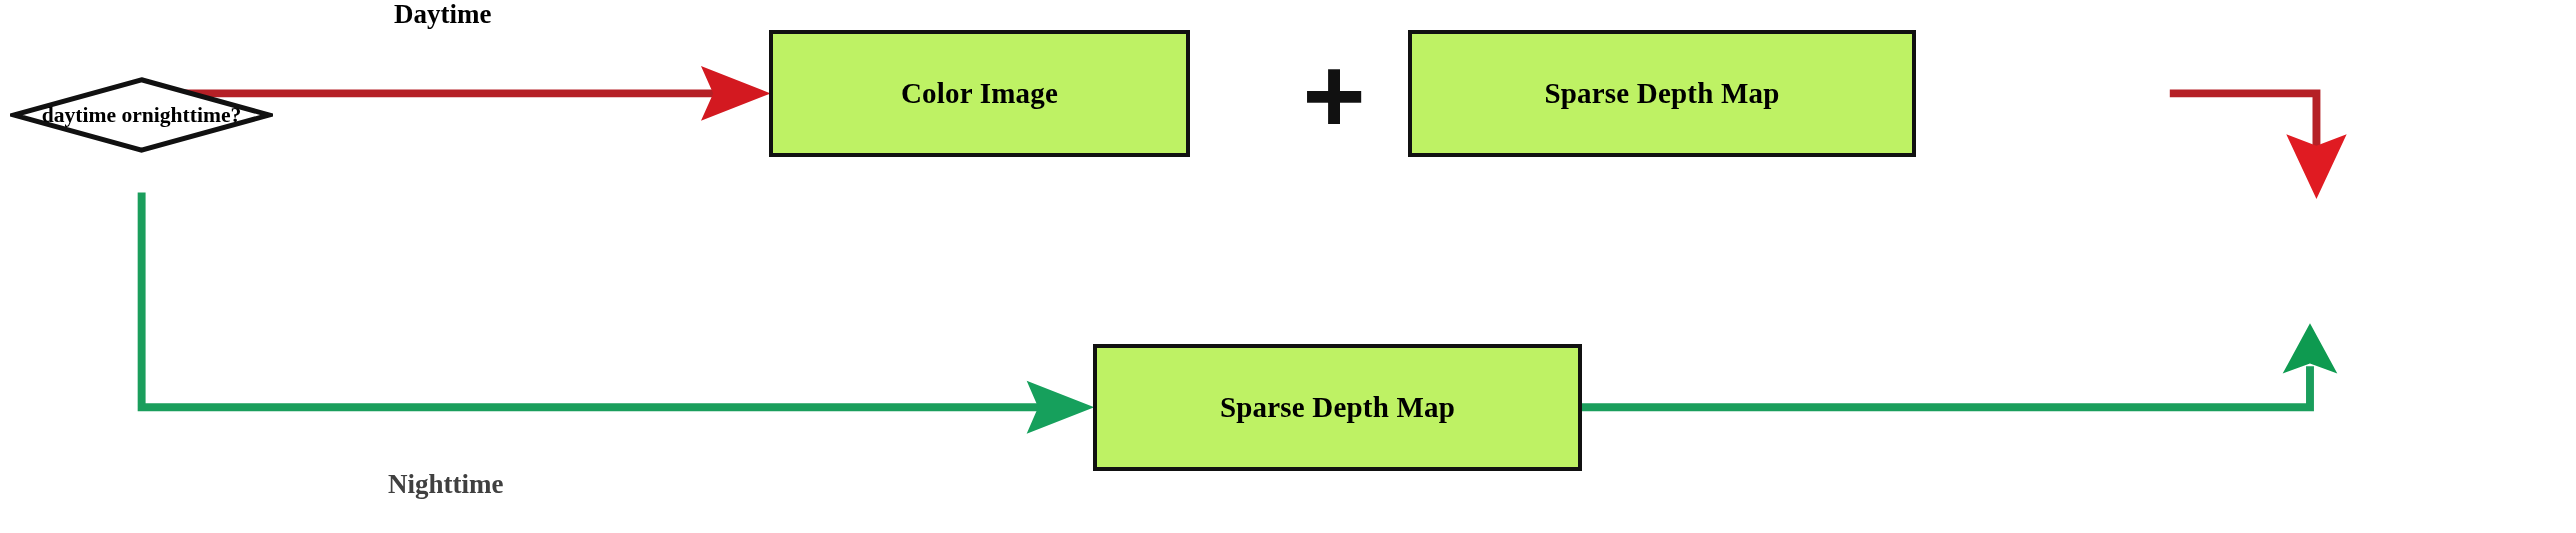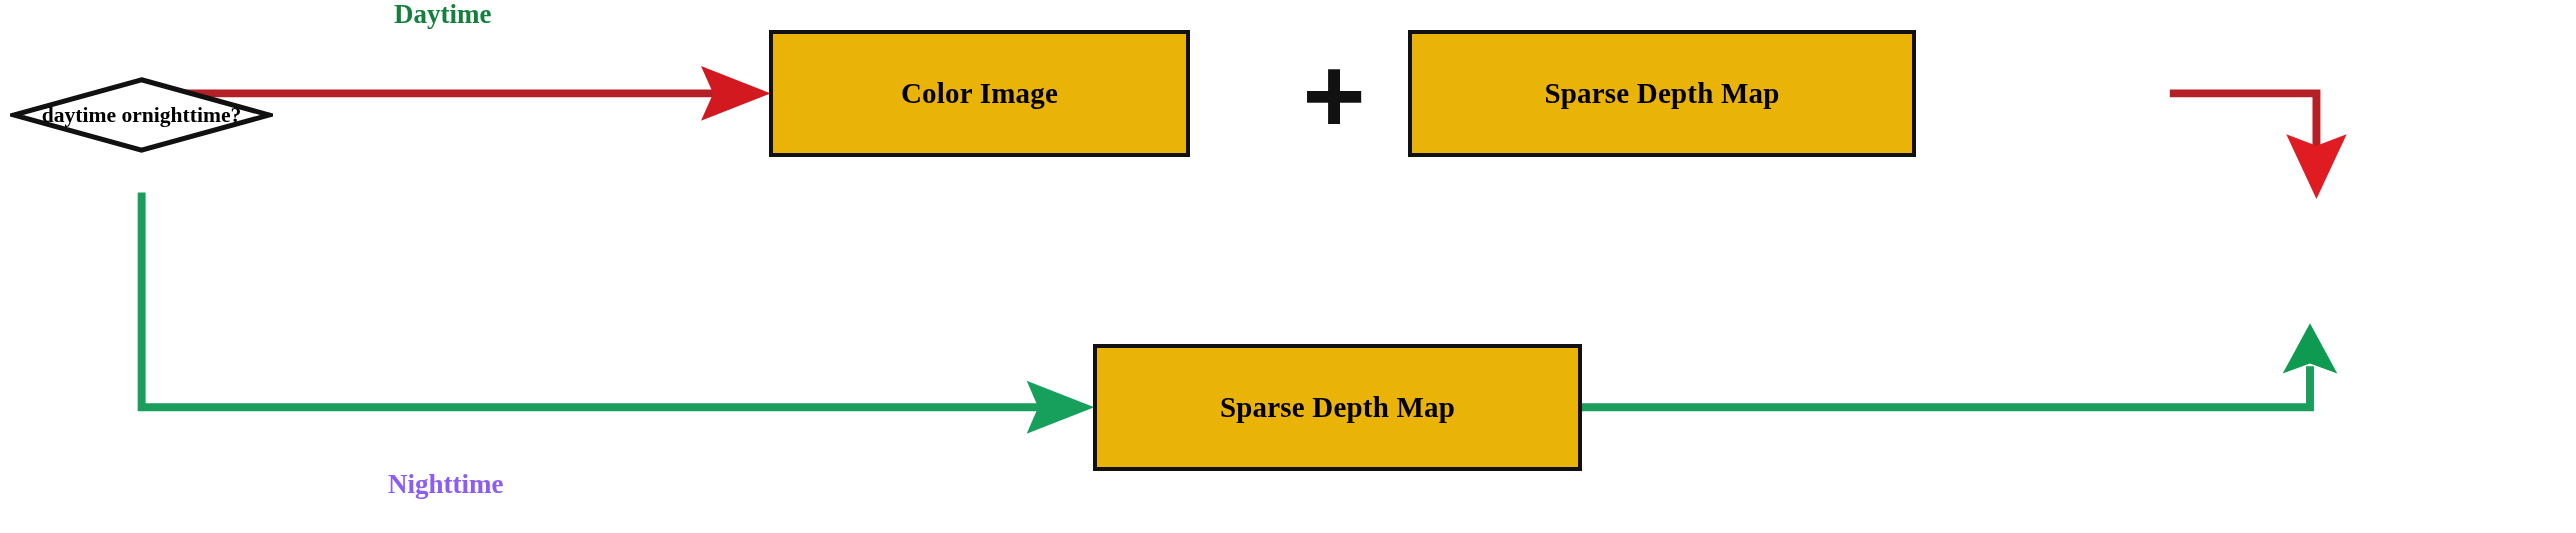--- a/index.html
+++ b/index.html
@@ -8,21 +8,21 @@
     width:2576px;height:533px;
     background:#ffffff;
     overflow:hidden;
     font-family:"Liberation Serif","DejaVu Serif",serif;
   }
   #edges{position:absolute;left:0;top:0;width:2576px;height:533px;}
   .node{
     position:absolute;
     box-sizing:border-box;
     display:flex;align-items:center;justify-content:center;
-    background:#eab308;
+    background:#bef264;
     border:4.3px solid #111111;
     color:#000000;
     font-weight:700;
     letter-spacing:0.2px;
     white-space:nowrap;
   }
   .node span{display:block;line-height:1;}
   .diamond-wrap{position:absolute;}
   .diamond-label{
     position:absolute;
@@ -79,25 +79,25 @@
   <div class="diamond-wrap" style="left:10px;top:76px;width:263px;height:78px;">
     <svg width="263" height="78" viewBox="0 0 366 108" style="display:block;">
       <polygon points="183,5 361,54 183,103 5,54" fill="#ffffff" stroke="#111111" stroke-width="7"></polygon>
     </svg>
     <div class="diamond-label" style="font-size:21.6px;">
       <span>daytime or</span>
       <span>nighttime?</span>
     </div>
   </div>
 
-  <div class="edge-label" style="left:394px;top:1.4px;font-size:27px;color:#15803d;">
+  <div class="edge-label" style="left:394px;top:1.4px;font-size:27px;color:#000000;">
     <span>Daytime</span>
   </div>
 
-  <div class="edge-label" style="left:388px;top:471px;font-size:27px;color:#8b5cf6;">
+  <div class="edge-label" style="left:388px;top:471px;font-size:27px;color:#404040;">
     <span>Nighttime</span>
   </div>
 
   <div class="node" style="left:769px;top:30px;width:421px;height:127px;font-size:29px;">
     <span>Color Image</span>
   </div>
 
   <div class="plus" style="left:1291px;top:49px;width:86px;height:92px;font-size:108px;display:flex;align-items:center;justify-content:center;">
     <span>+</span>
   </div>

